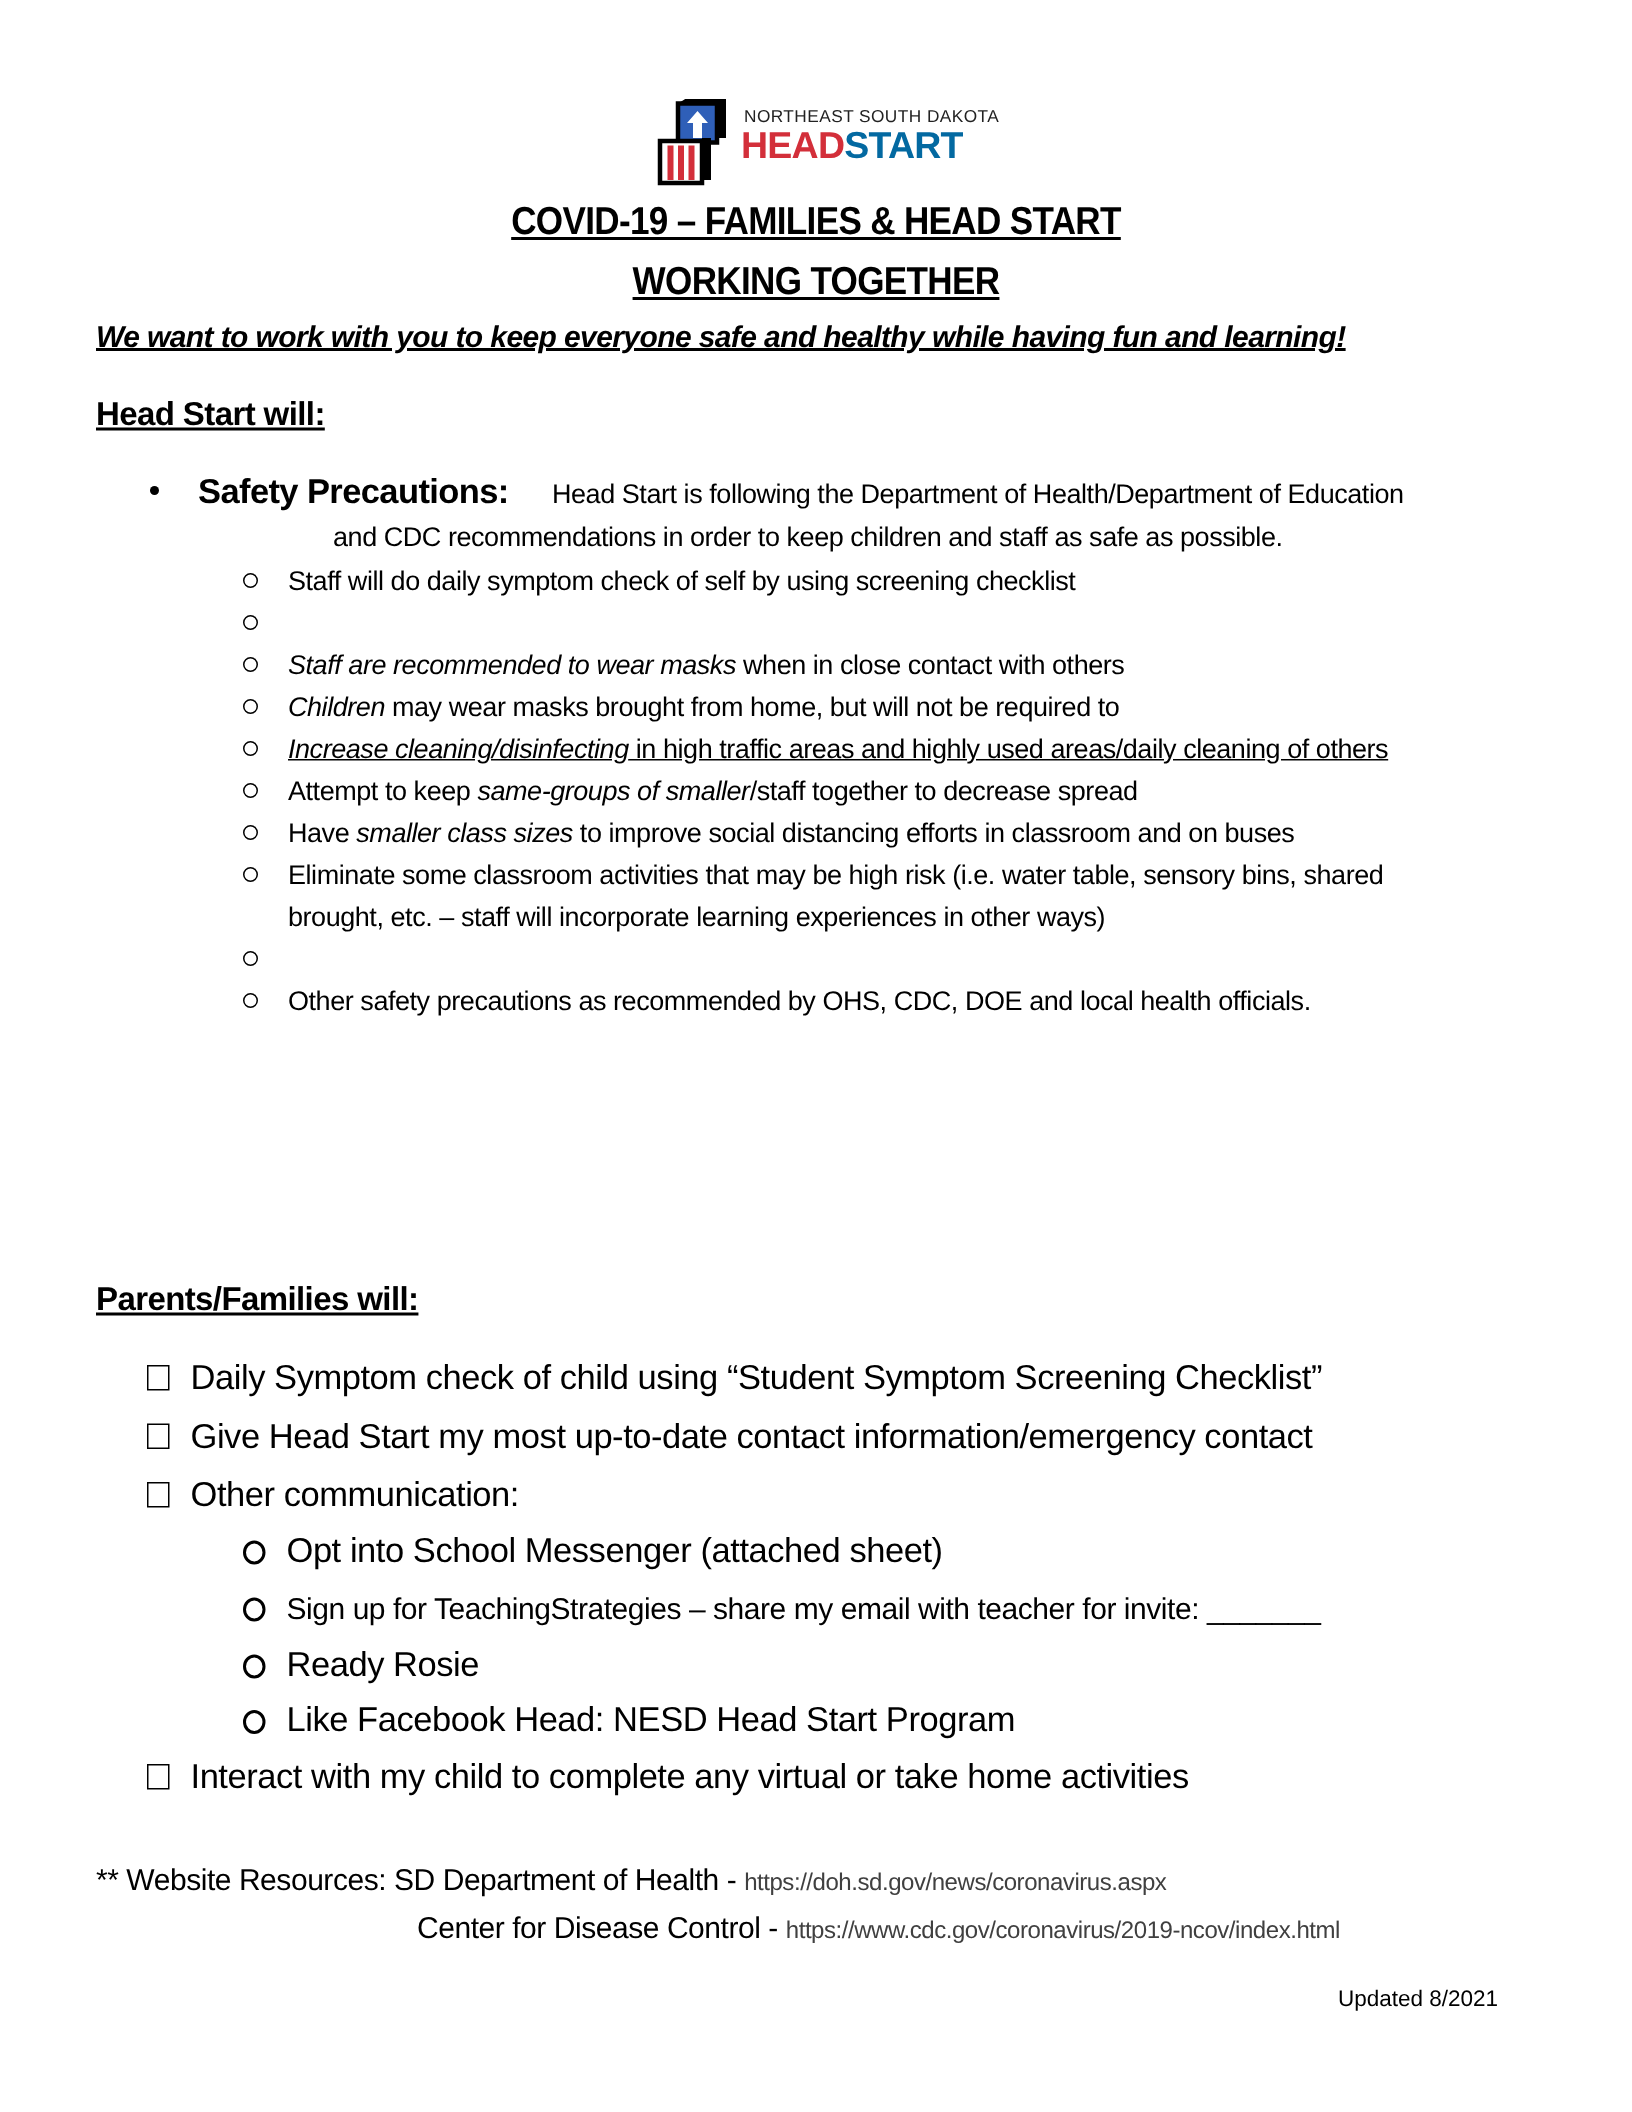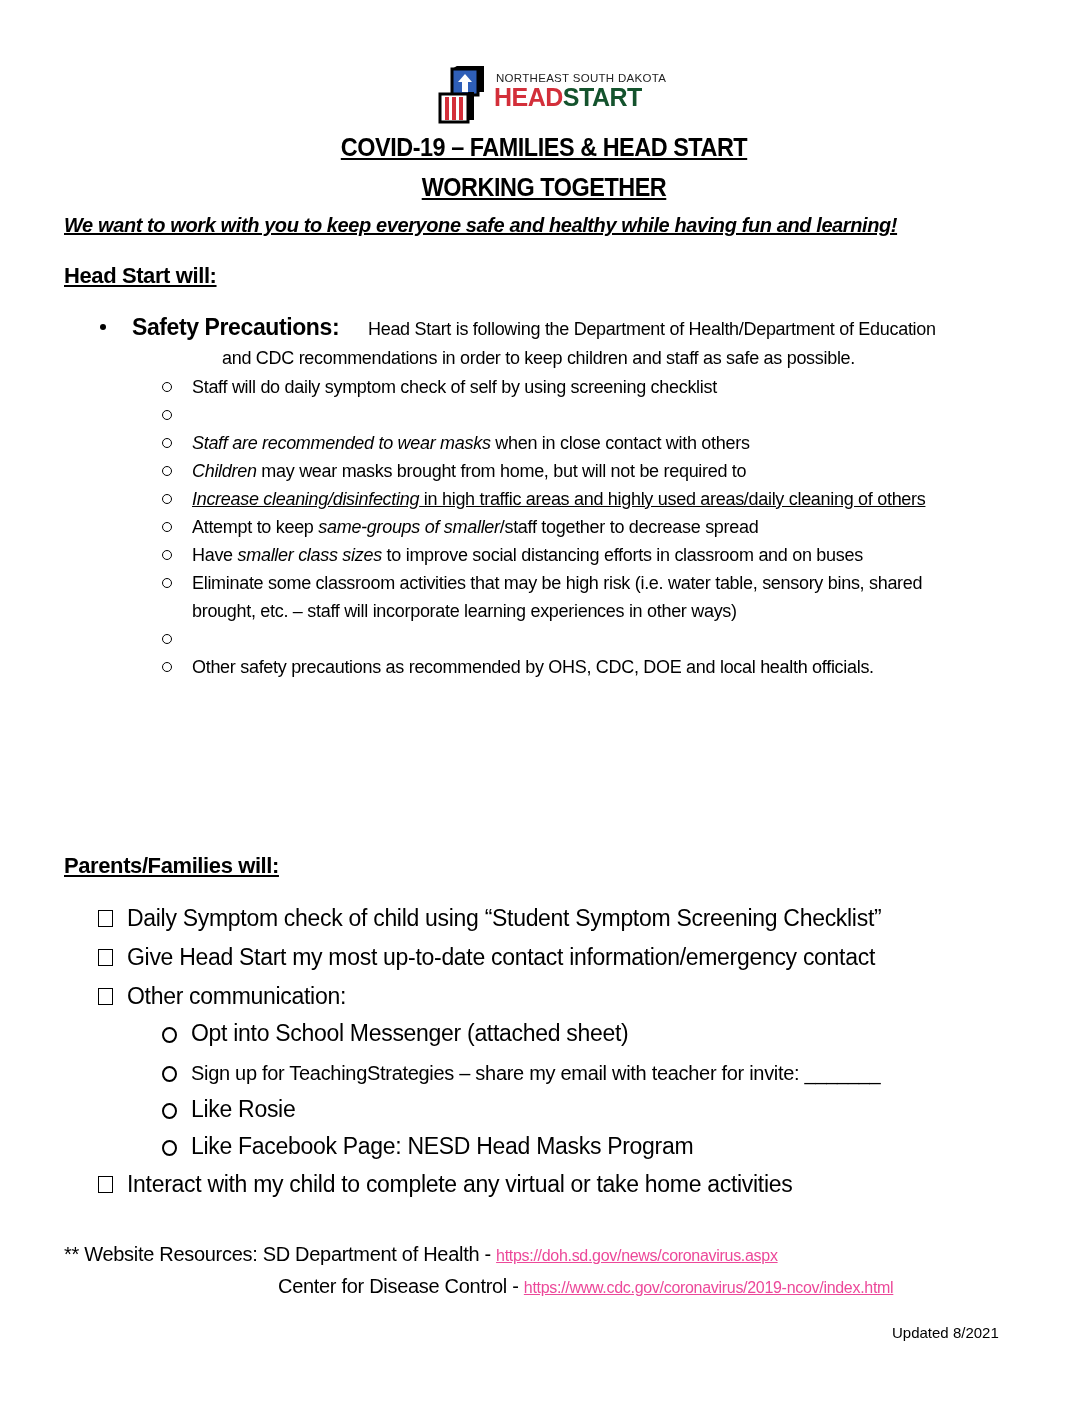--- a/index.html
+++ b/index.html
@@ -10,41 +10,41 @@
   .title { left: 0; width: 1088px; text-align: center; font-weight: bold; text-decoration: underline;
            font-size: 26px; letter-spacing: -0.5px; transform: scaleX(0.9); }
   .tagline { left: 64px; top: 214px; font-weight: bold; font-style: italic; text-decoration: underline;
              font-size: 20px; letter-spacing: -0.4px; }
   .section-h { left: 64px; font-weight: bold; text-decoration: underline; font-size: 22px; letter-spacing: -0.4px; text-align: right; }
   .small { font-size: 18px; letter-spacing: -0.3px; }
   .big { font-size: 23px; letter-spacing: -0.3px; }
   .circle { display: inline-block; width: 8px; height: 8px; border: 1.3px solid #000; border-radius: 50%; }
   .bigcircle { display: inline-block; width: 11px; height: 12px; border: 2px solid #000; border-radius: 50%; }
   .box { display: inline-block; width: 13px; height: 15px; border: 1px solid #000; }
-  a { color: #ec4899; text-decoration: underline; }
+  a { color: #404040; }
   i { font-style: italic; }
 </style>
 </head>
 <body>
 
 <div class="abs logo">
   <svg width="58" height="58" viewBox="0 0 58 58" style="position:absolute;left:0;top:0">
     <rect x="16" y="3" width="26" height="26" fill="#2f5fb8" stroke="#000" stroke-width="3"></rect>
     <polygon points="16,3 24,-2 48,-2 42,3" fill="#000"></polygon>
     <rect x="42" y="0" width="6" height="26" fill="#000"></rect>
     <polygon points="29,8 22,16 26,16 26,26 32,26 32,16 36,16" fill="#fff"></polygon>
     <rect x="4" y="28" width="28" height="28" fill="#fff" stroke="#000" stroke-width="3"></rect>
     <rect x="9" y="31" width="4" height="23" fill="#d32f3a"></rect>
     <rect x="16" y="31" width="4" height="23" fill="#d32f3a"></rect>
     <rect x="23" y="31" width="4" height="23" fill="#d32f3a"></rect>
     <rect x="32" y="26" width="6" height="28" fill="#000"></rect>
   </svg>
   <div class="abs" style="left:60px;top:6px;font-size:11.5px;font-family:'Liberation Sans',sans-serif;color:#222;letter-spacing:0.3px">NORTHEAST SOUTH DAKOTA</div>
   <div class="abs" style="left:58px;top:17px;font-size:25px;font-weight:bold;font-family:'Liberation Sans',sans-serif;letter-spacing:-0.5px">
-    <span style="color:#d32f3a">HEAD</span><span style="color:#14532d">START</span>
+    <span style="color:#d32f3a">HEAD</span><span style="color:#0369a1">START</span>
   </div>
 </div>
 
 <div class="abs title" style="top:132px">COVID-19 – FAMILIES &amp; HEAD START</div>
 <div class="abs title" style="top:172px">WORKING TOGETHER</div>
 <div class="abs tagline">We want to work with you to keep everyone safe and healthy while having fun and learning!</div>
 
 <div class="abs section-h" style="top:263px">Head Start will:</div>
 
 <div class="abs" style="left:100px;top:318px">
@@ -80,24 +80,24 @@
   <span class="box" style="margin-right:14px;vertical-align:-1px"></span><span>Other communication:</span>
 </div>
 
 <div class="abs big" style="left:162px;top:1020px">
   <span class="bigcircle" style="margin-right:14px;vertical-align:-2px"></span><span>Opt into School Messenger (attached sheet)</span>
 </div>
 <div class="abs small" style="left:162px;top:1062px;font-size:20px">
   <span class="bigcircle" style="margin-right:14px;vertical-align:-2px"></span><span>Sign up for TeachingStrategies – share my email with teacher for invite: _______</span>
 </div>
 <div class="abs big" style="left:162px;top:1096px">
-  <span class="bigcircle" style="margin-right:14px;vertical-align:-2px"></span><span>Like Rosie</span>
+  <span class="bigcircle" style="margin-right:14px;vertical-align:-2px"></span><span>Ready Rosie</span>
 </div>
 <div class="abs big" style="left:162px;top:1133px">
-  <span class="bigcircle" style="margin-right:14px;vertical-align:-2px"></span><span>Like Facebook Page: NESD Head Masks Program</span>
+  <span class="bigcircle" style="margin-right:14px;vertical-align:-2px"></span><span>Like Facebook Head: NESD Head Start Program</span>
 </div>
 
 <div class="abs big" style="left:98px;top:1171px">
   <span class="box" style="margin-right:14px;vertical-align:-1px"></span><span>Interact with my child to complete any virtual or take home activities</span>
 </div>
 
 <div class="abs" style="left:64px;top:1243px;font-size:20px;letter-spacing:-0.3px">
   <span>** Website Resources: SD Department of Health - </span><a style="font-size:16px">https://doh.sd.gov/news/coronavirus.aspx</a>
 </div>
 <div class="abs" style="left:278px;top:1275px;font-size:20px;letter-spacing:-0.3px">

